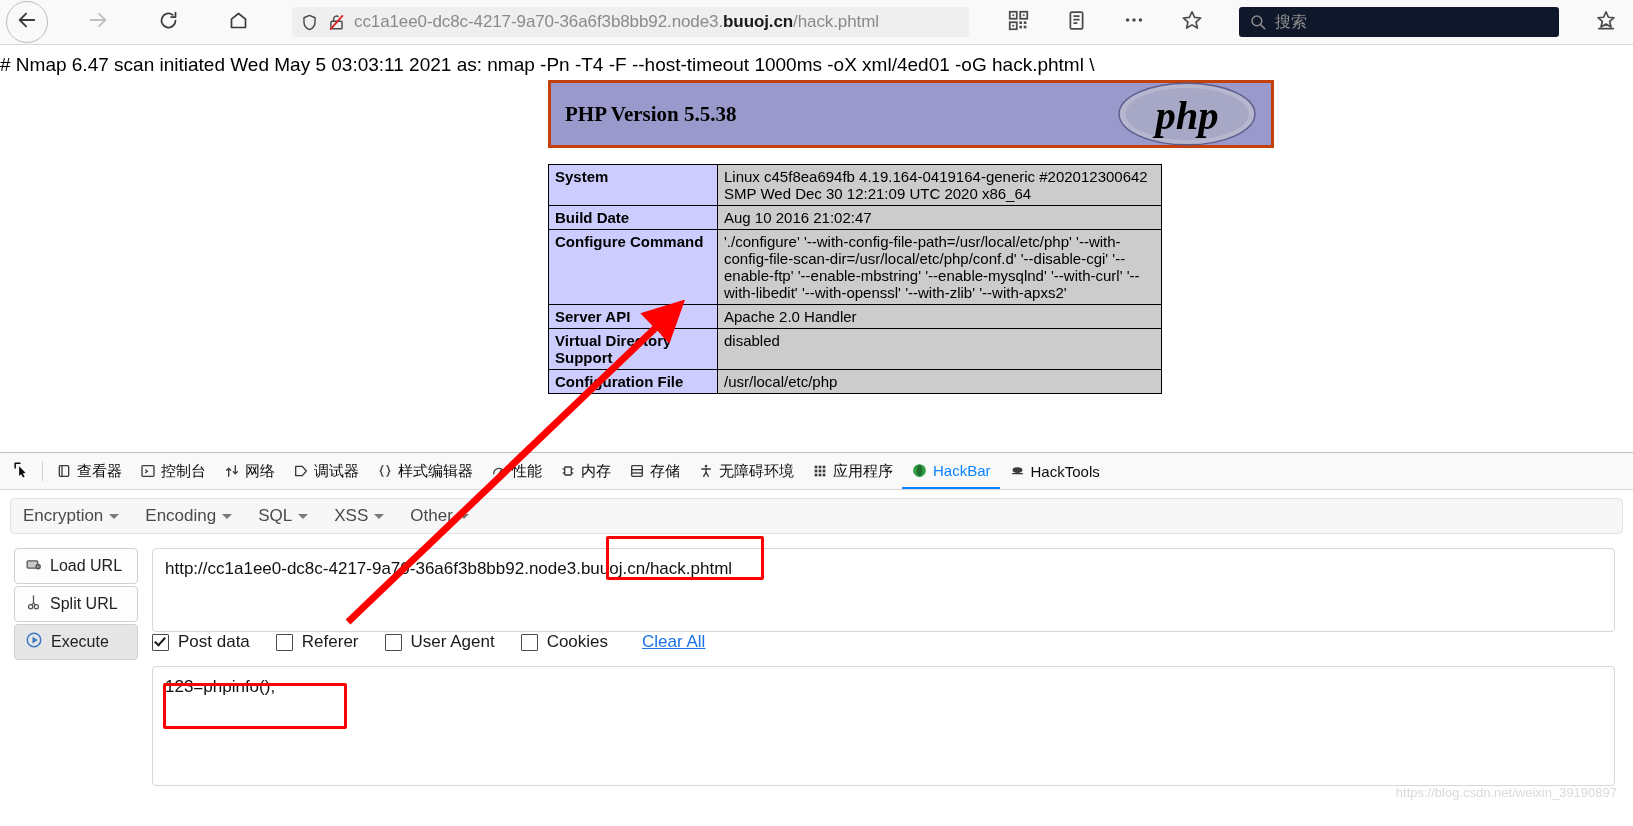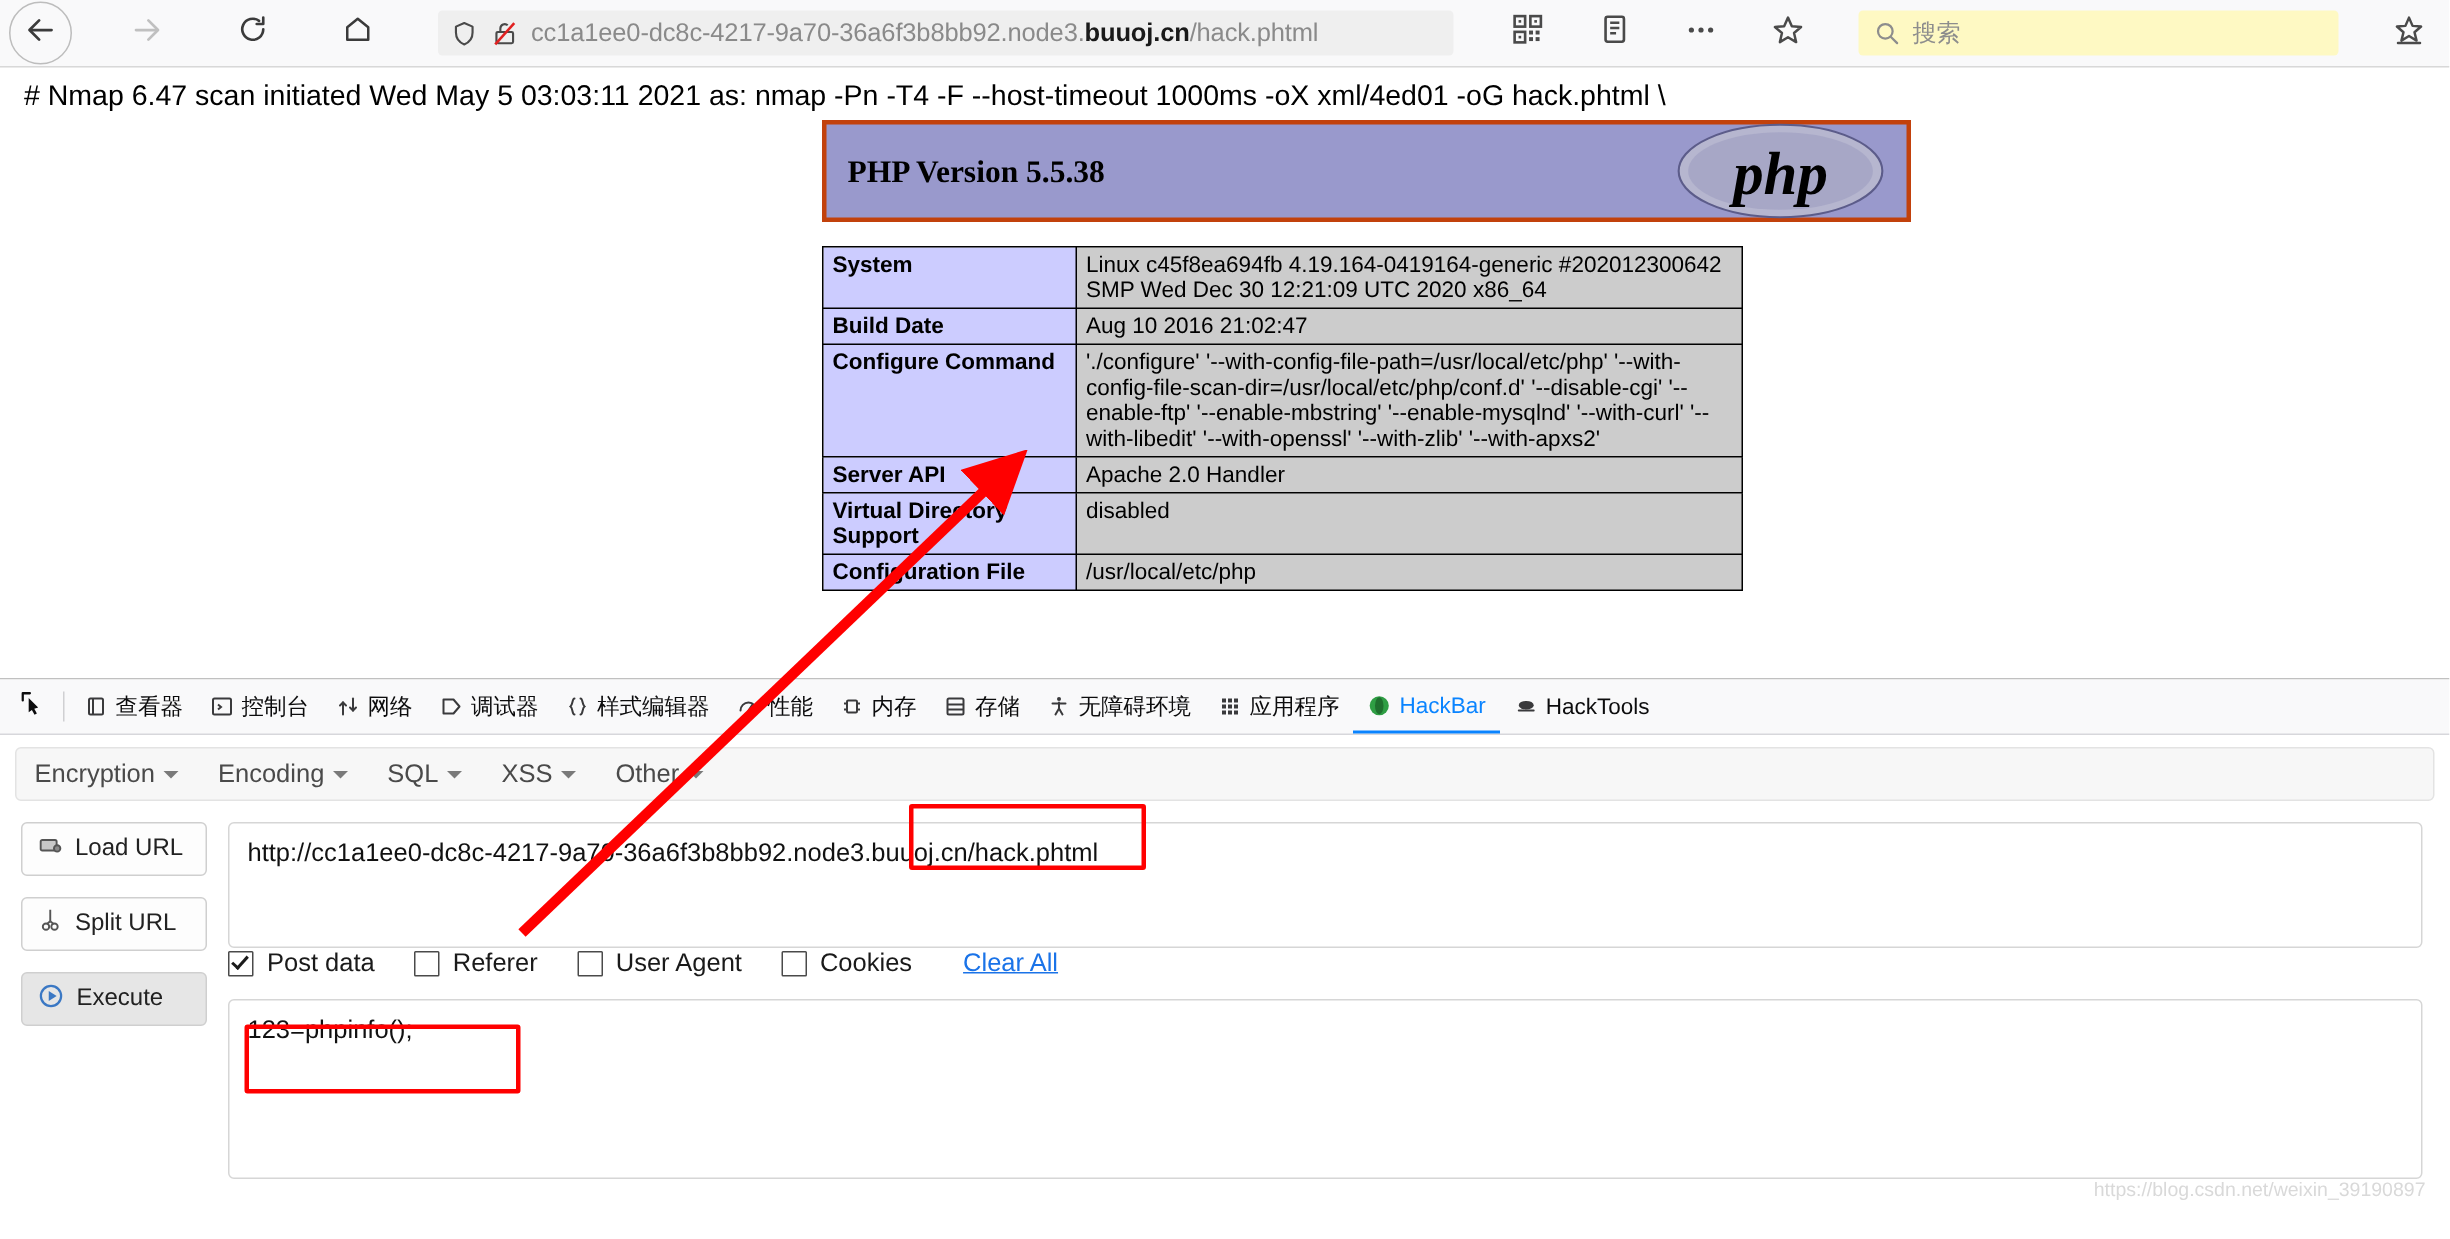--- a/index.html
+++ b/index.html
@@ -32,29 +32,29 @@
   .url-text{
     font-size:17px;color:#8a8a8a;white-space:nowrap;overflow:hidden;
     letter-spacing:-0.1px;
   }
   .url-text b{color:#1a1a1a;font-weight:700;}
   .tool-icon{
     width:34px;height:34px;display:flex;align-items:center;justify-content:center;
     color:#4a4a4a;flex:0 0 auto;
   }
   .searchbar{
-    width:300px;height:30px;background:#fef9c3;border-radius:3px;
+    width:300px;height:30px;background:#0f172a;border-radius:3px;
     display:flex;align-items:center;padding:0 10px;gap:8px;margin:0 6px;
     flex:0 0 auto;
   }
   .search-placeholder{font-size:16px;color:#8d8d8d;}
 
   
   #nmap-line{
-    position:absolute;left:16px;top:54px;width:1600px;
+    position:absolute;left:0;top:54px;width:1600px;
     font-size:19px;color:#000;white-space:nowrap;
     font-family:"Liberation Sans", sans-serif;
   }
 
   
   #phpinfo{
     position:absolute;left:548px;top:80px;width:726px;
   }
   #php-header{
     height:68px;background:#9999cc;border:3px solid #c2410c;
@@ -119,21 +119,21 @@
   .hb-menu{
     font-size:17px;color:#4a4a4a;display:flex;align-items:center;gap:6px;
   }
   .caret{
     width:0;height:0;border-left:5px solid transparent;border-right:5px solid transparent;
     border-top:5px solid #7a7a7a;display:inline-block;
   }
   #hackbar-body{
     margin-top:14px;display:flex;padding-left:14px;gap:14px;
   }
-  #hb-buttons{display:flex;flex-direction:column;gap:14px;width:124px;flex:0 0 auto;}
+  #hb-buttons{display:flex;flex-direction:column;gap:2px;width:124px;flex:0 0 auto;}
   .hb-btn{
     height:36px;border:1px solid #cfcfcf;border-radius:4px;background:#fdfdfd;
     display:flex;align-items:center;gap:8px;padding-left:10px;
     font-size:16px;color:#222;box-sizing:border-box;
   }
   .hb-btn.pressed{background:#e6e6e6;}
   #hb-right{flex:1;padding-right:18px;min-width:0;}
   #url-textarea{
     height:84px;border:1px solid #d6d6d6;border-radius:4px;background:#fff;
     padding:10px 12px;font-size:17px;color:#111;box-sizing:border-box;

